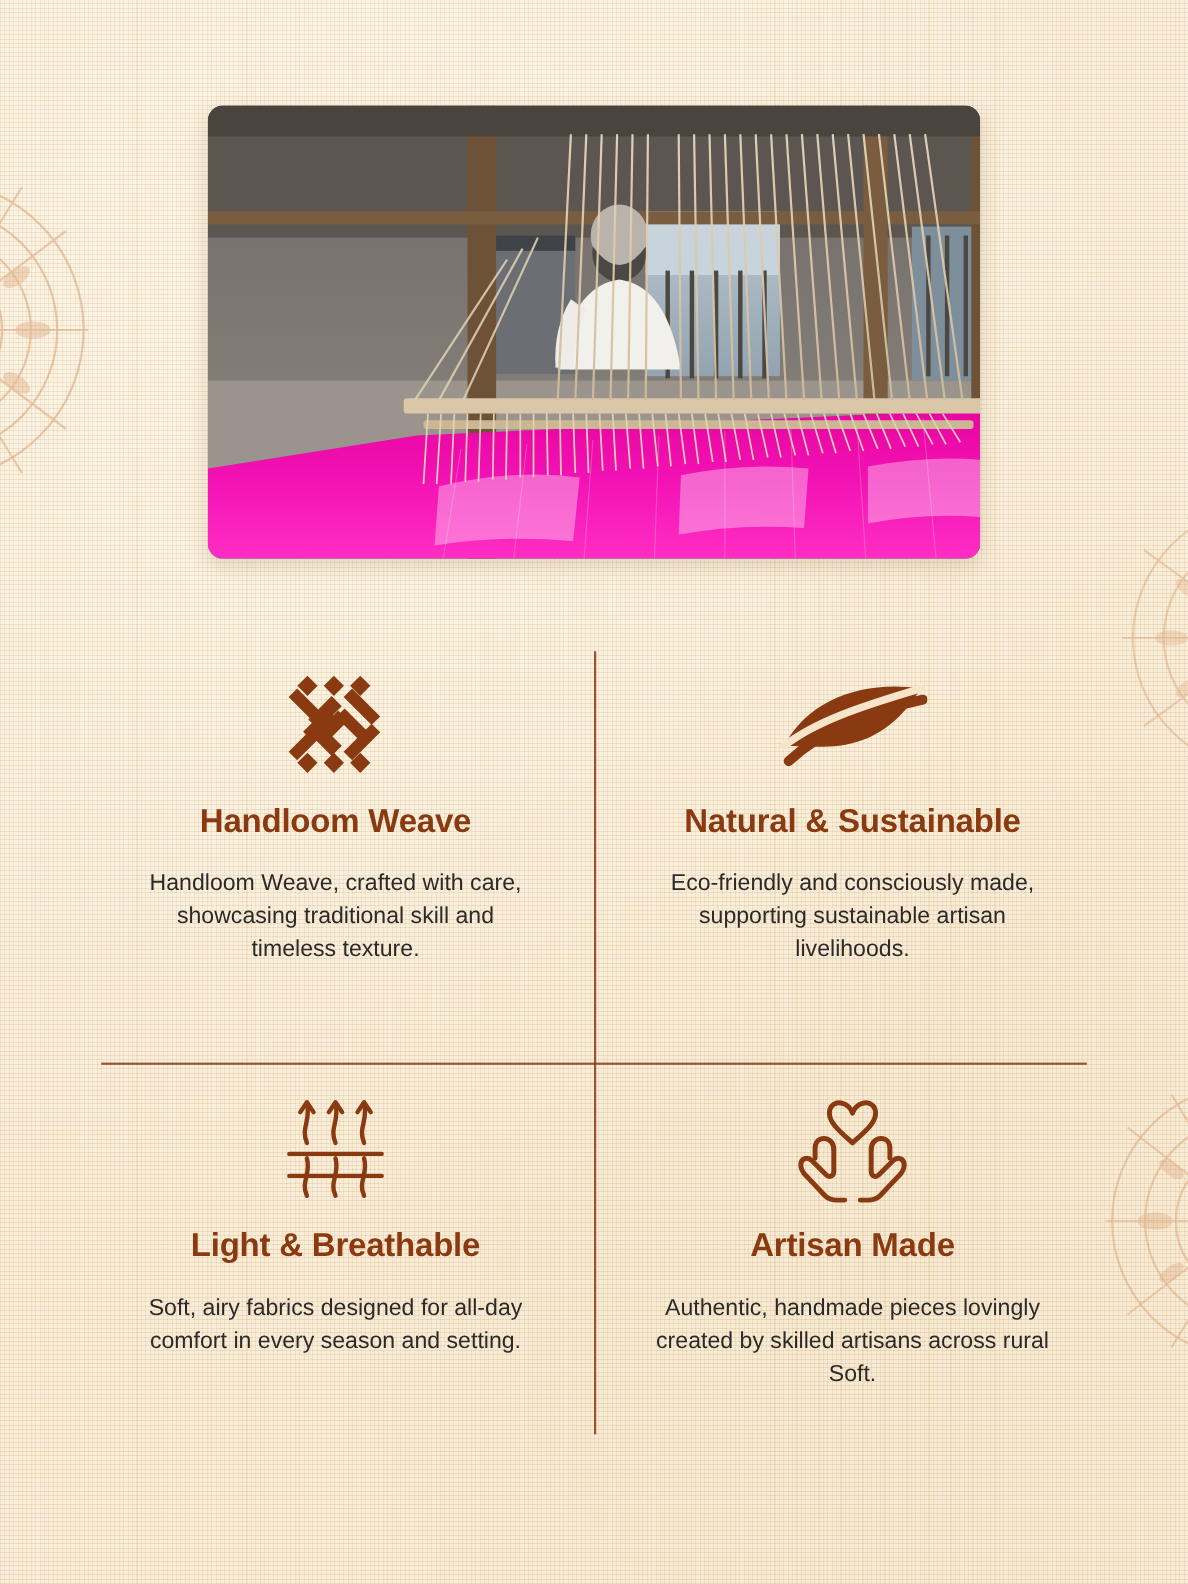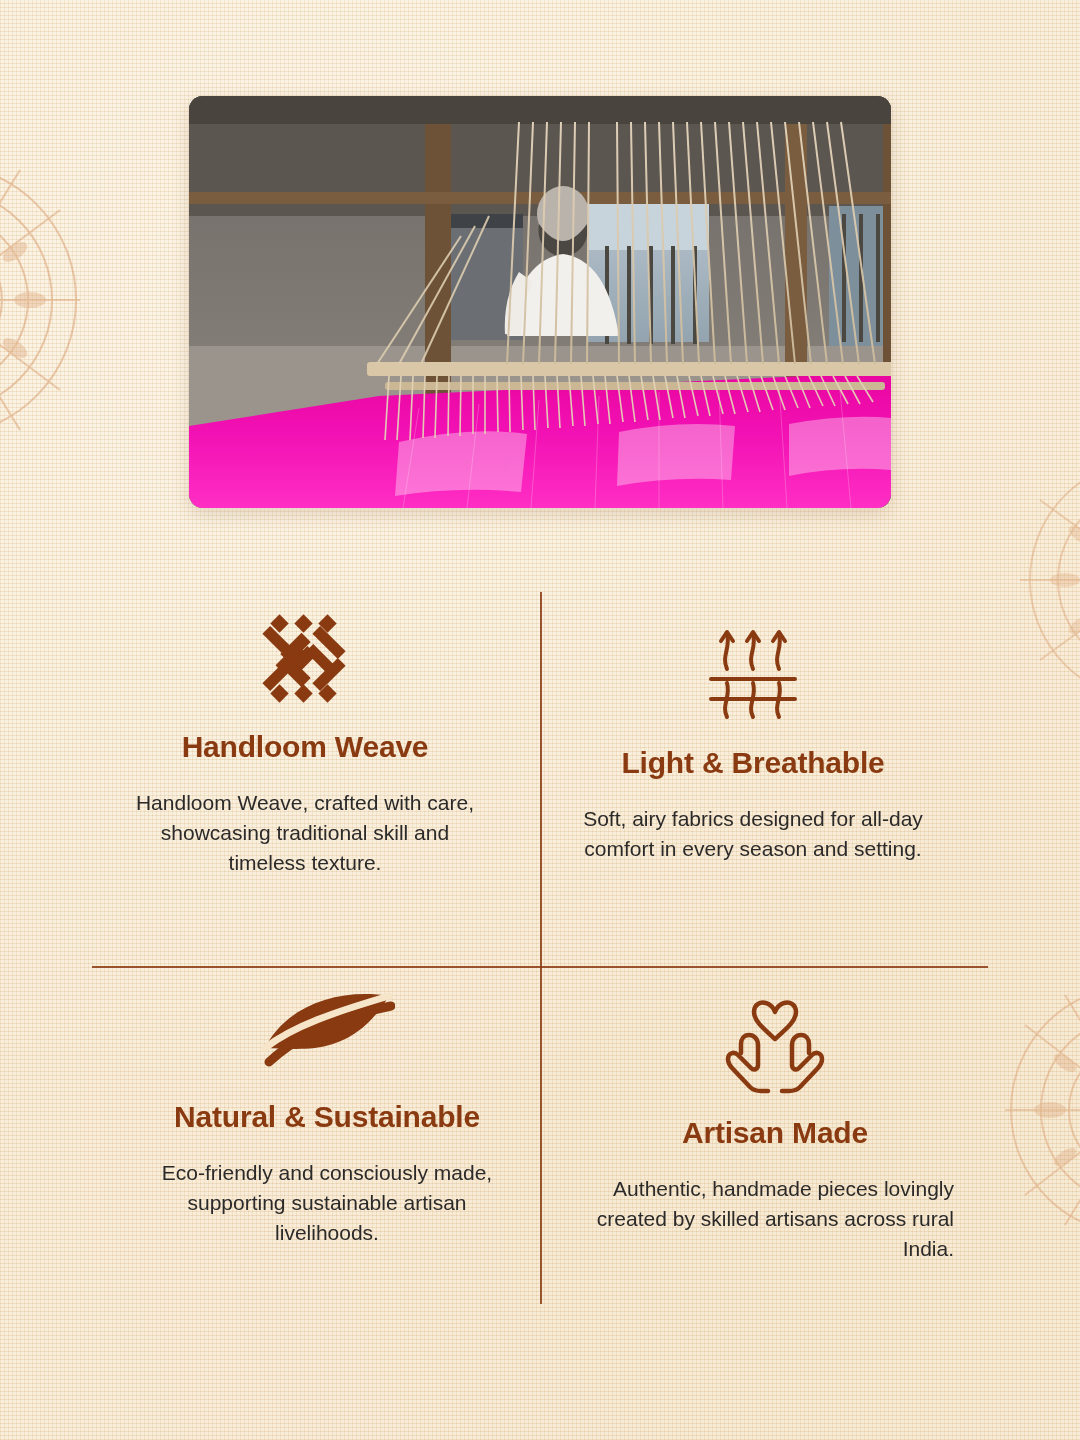--- a/index.html
+++ b/index.html
@@ -83,21 +83,21 @@
   .cell {
     display: flex;
     flex-direction: column;
     align-items: center;
     padding: 18px 34px 10px;
     text-align: center;
   }
   .cell.tl { padding-right: 56px; }
   .cell.tr { padding-left: 56px; }
   .cell.bl { padding-right: 56px; padding-top: 34px; }
-  .cell.br { padding-left: 56px; padding-top: 34px; text-align: right; }
+  .cell.br { padding-left: 56px; padding-top: 34px; }
 
   .icon-wrap {
     height: 98px;
     display: flex;
     align-items: center;
     justify-content: center;
     margin-bottom: 22px;
   }
 
   .feature-title {
@@ -398,20 +398,32 @@
             <rect x="20" y="78" width="13" height="13" transform="rotate(45 26.5 84.5)"></rect>
             <rect x="44" y="78" width="13" height="13" transform="rotate(45 50.5 84.5)"></rect>
             <rect x="68" y="78" width="13" height="13" transform="rotate(45 74.5 84.5)"></rect>
           </g>
         </svg>
       </div>
       <div class="feature-title">Handloom Weave</div>
       <div class="feature-desc">Handloom Weave, crafted with care, showcasing traditional skill and timeless texture.</div>
     </div>
 
+    <div class="cell tr">
+      <div class="icon-wrap">
+        <svg width="136" height="86" viewBox="0 0 136 86">
+          <path d="M6 62 C28 18, 82 2, 130 10 C112 40, 88 58, 56 62 C36 64, 20 62, 6 62 Z" fill="#8a3a10"></path>
+          <path d="M6 62 C34 40, 76 26, 130 10" stroke="#f6e5c8" stroke-width="7" fill="none" stroke-linecap="round"></path>
+          <path d="M10 76 C40 48, 84 30, 132 20" stroke="#8a3a10" stroke-width="9" fill="none" stroke-linecap="round"></path>
+        </svg>
+      </div>
+      <div class="feature-title">Natural &amp; Sustainable</div>
+      <div class="feature-desc">Eco-friendly and consciously made, supporting sustainable artisan livelihoods.</div>
+    </div>
+
     <div class="cell bl">
       <div class="icon-wrap">
         <svg width="104" height="100" viewBox="0 0 104 100">
           <g stroke="#8a3a10" stroke-width="4" fill="none" stroke-linecap="round" stroke-linejoin="round">
             <path d="M26 44 C20 30, 30 24, 26 8"></path>
             <path d="M20 16 L26 7 L32 16"></path>
             <path d="M52 44 C46 30, 56 24, 52 8"></path>
             <path d="M46 16 L52 7 L58 16"></path>
             <path d="M78 44 C72 30, 82 24, 78 8"></path>
             <path d="M72 16 L78 7 L84 16"></path>
@@ -420,42 +432,30 @@
             <path d="M26 92 C20 80, 30 72, 26 58"></path>
             <path d="M52 92 C46 80, 56 72, 52 58"></path>
             <path d="M78 92 C72 80, 82 72, 78 58"></path>
           </g>
         </svg>
       </div>
       <div class="feature-title">Light &amp; Breathable</div>
       <div class="feature-desc">Soft, airy fabrics designed for all-day comfort in every season and setting.</div>
     </div>
 
-    <div class="cell tr">
-      <div class="icon-wrap">
-        <svg width="136" height="86" viewBox="0 0 136 86">
-          <path d="M6 62 C28 18, 82 2, 130 10 C112 40, 88 58, 56 62 C36 64, 20 62, 6 62 Z" fill="#8a3a10"></path>
-          <path d="M6 62 C34 40, 76 26, 130 10" stroke="#f6e5c8" stroke-width="7" fill="none" stroke-linecap="round"></path>
-          <path d="M10 76 C40 48, 84 30, 132 20" stroke="#8a3a10" stroke-width="9" fill="none" stroke-linecap="round"></path>
-        </svg>
-      </div>
-      <div class="feature-title">Natural &amp; Sustainable</div>
-      <div class="feature-desc">Eco-friendly and consciously made, supporting sustainable artisan livelihoods.</div>
-    </div>
-
     <div class="cell br">
       <div class="icon-wrap">
         <svg width="110" height="100" viewBox="0 0 110 100">
           <g stroke="#8a3a10" stroke-width="4.5" fill="none" stroke-linecap="round" stroke-linejoin="round">
             <path d="M55 44 C44 34, 34 26, 34 17 C34 10, 40 6, 46 8 C50 9, 54 13, 55 17 C56 13, 60 9, 64 8 C70 6, 76 10, 76 17 C76 26, 66 34, 55 44 Z"></path>
             <path d="M38 50 L38 70 C38 74, 34 76, 31 73 L18 60 C14 56, 8 58, 8 64 C8 68, 10 71, 13 74 L30 92 C33 95, 37 96, 41 96 L48 96"></path>
             <path d="M72 50 L72 70 C72 74, 76 76, 79 73 L92 60 C96 56, 102 58, 102 64 C102 68, 100 71, 97 74 L80 92 C77 95, 73 96, 69 96 L62 96"></path>
             <path d="M38 50 C38 44, 34 40, 29 40 C24 40, 21 44, 21 49 L21 58"></path>
             <path d="M72 50 C72 44, 76 40, 81 40 C86 40, 89 44, 89 49 L89 58"></path>
           </g>
         </svg>
       </div>
       <div class="feature-title">Artisan Made</div>
-      <div class="feature-desc">Authentic, handmade pieces lovingly created by skilled artisans across rural India.</div>
+      <div class="feature-desc">Authentic, handmade pieces lovingly created by skilled artisans across rural Soft.</div>
     </div>
 
   </div>
 </div>
 
 </body></html>

